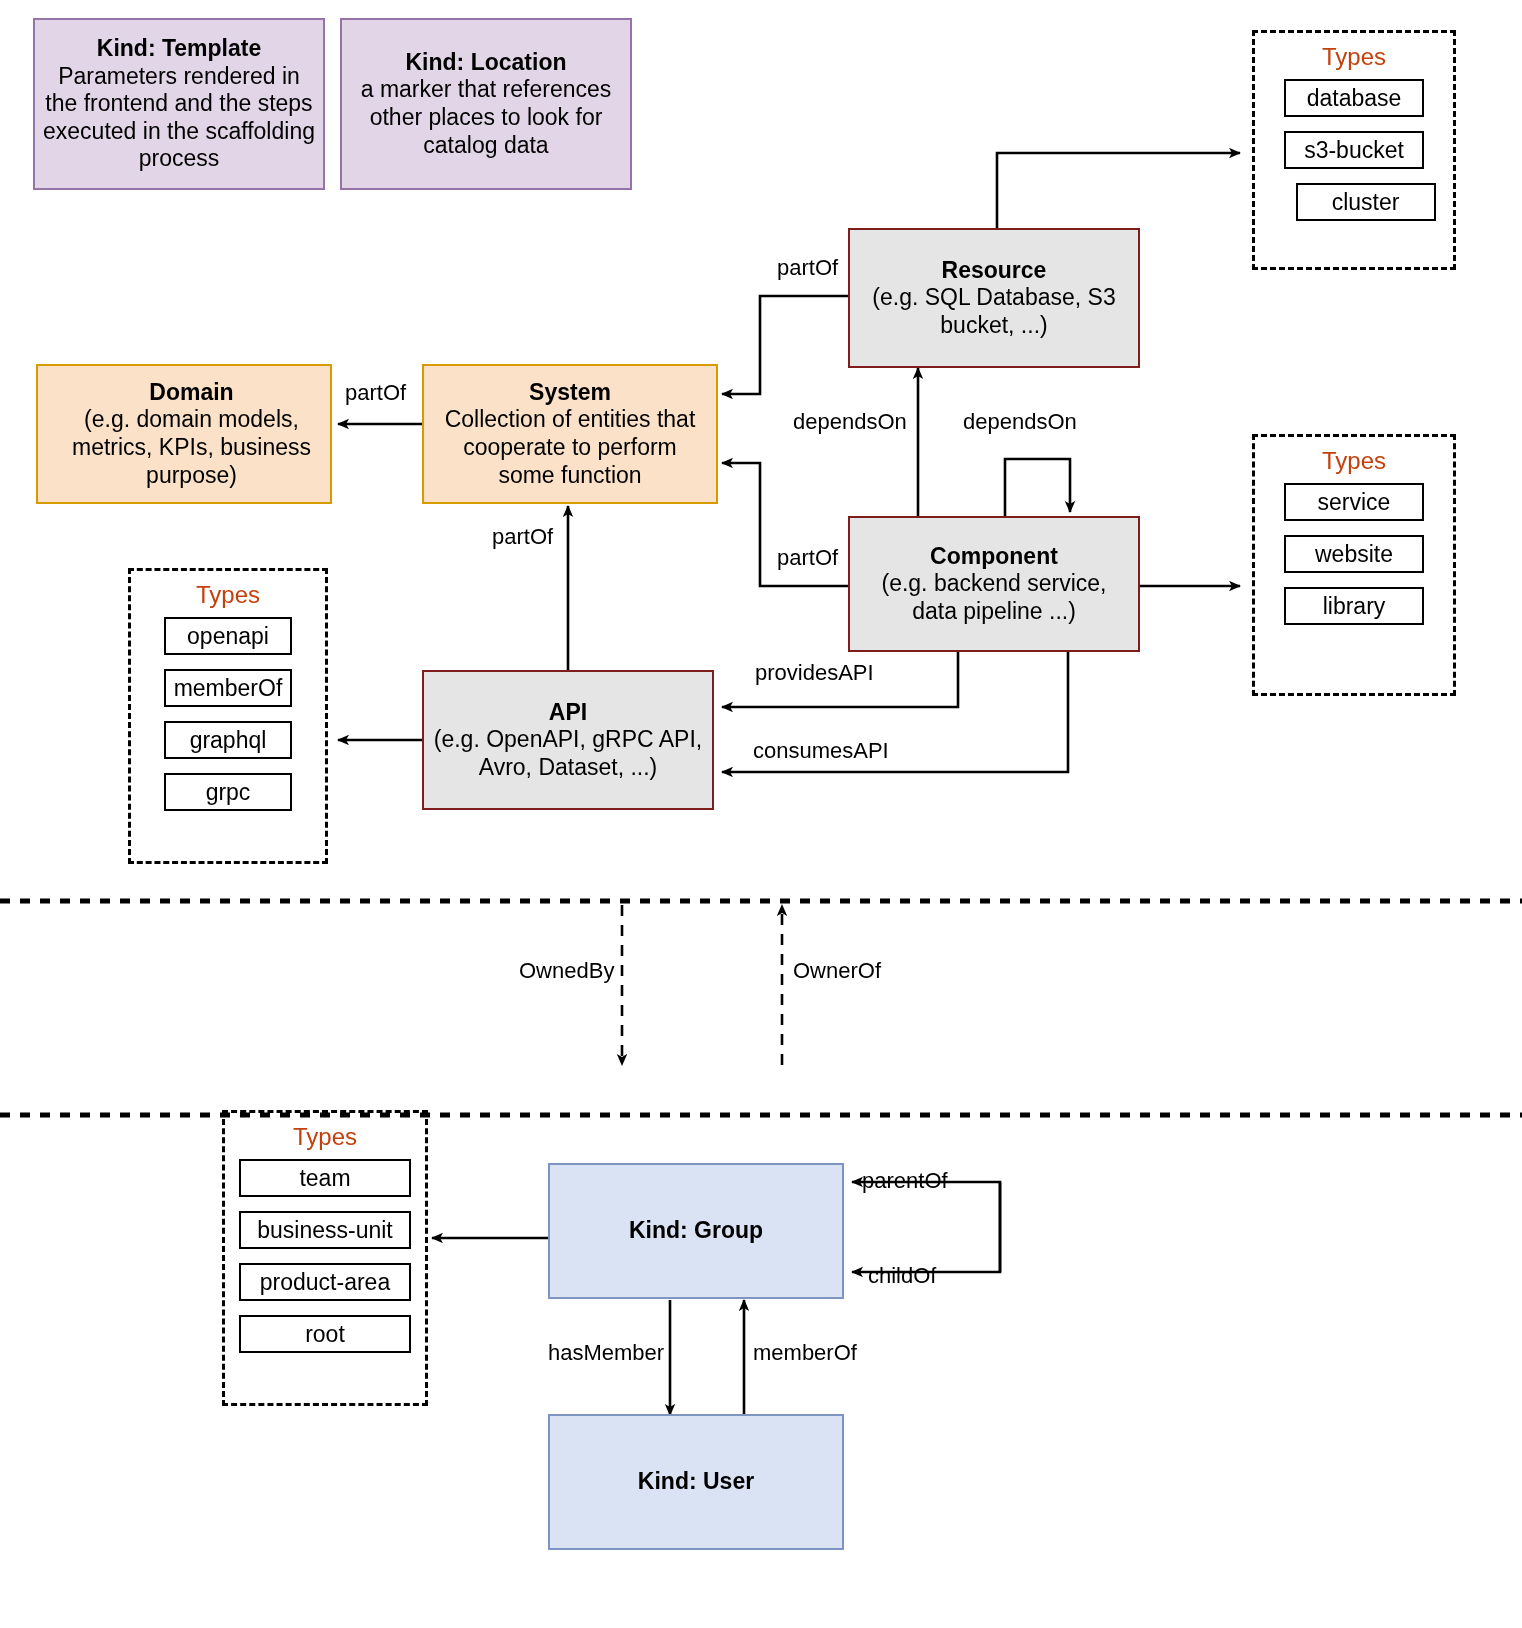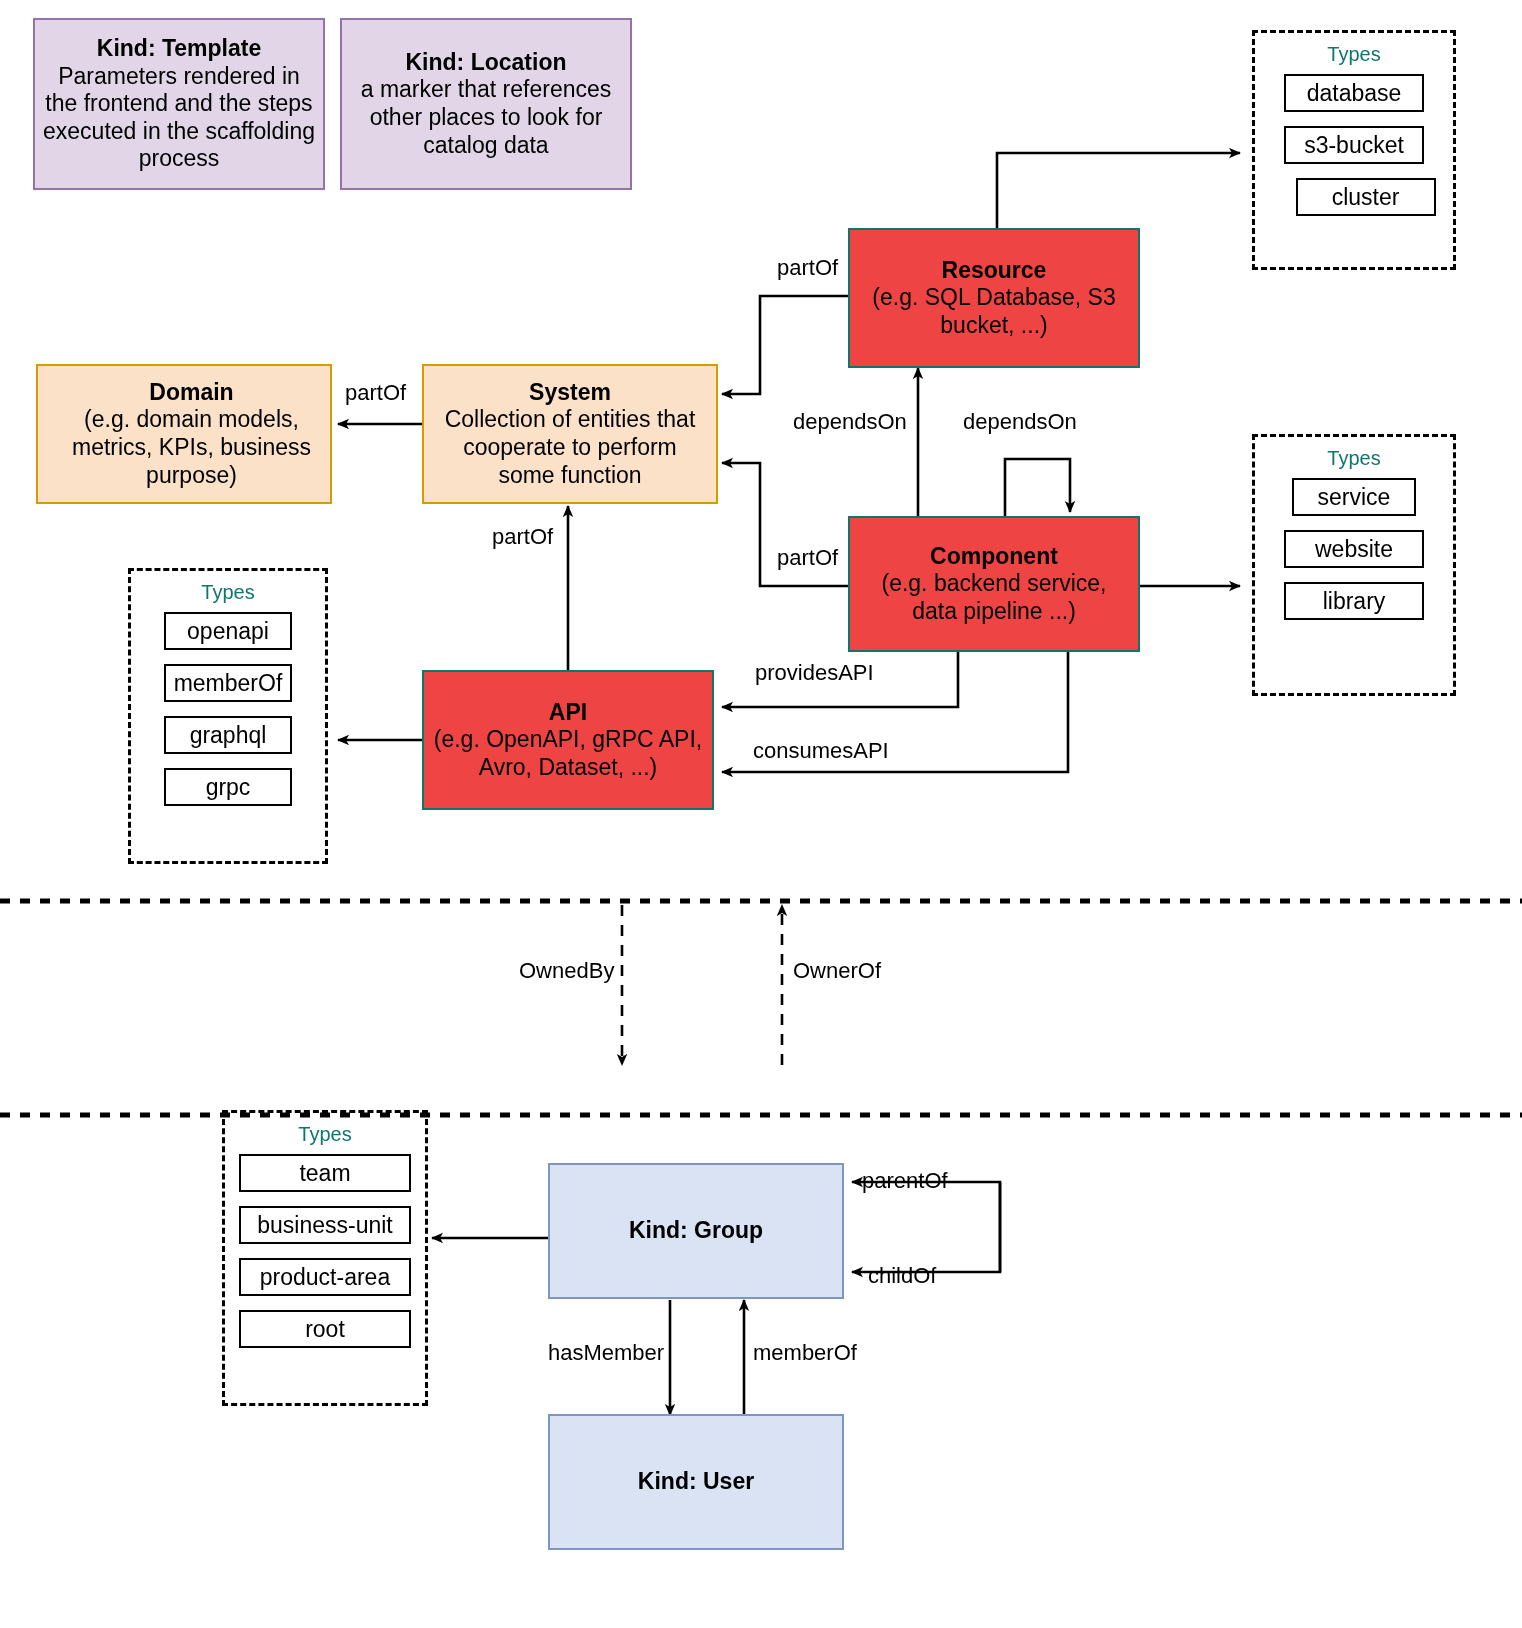--- a/index.html
+++ b/index.html
@@ -7,27 +7,27 @@
   #stage{position:relative;width:1522px;height:1628px;background:#fff;overflow:hidden;}
   svg.edges{position:absolute;left:0;top:0;width:1522px;height:1628px;pointer-events:none;}
 
   .node{position:absolute;box-sizing:border-box;display:flex;flex-direction:column;
         align-items:center;justify-content:center;text-align:center;
         font-size:23px;line-height:1.2;color:#000;padding:4px 8px;}
   .node .ttl{font-weight:bold;}
   .node .sub{font-weight:normal;}
 
   .purple{background:#e1d5e7;border:2px solid #9673a6;}
-  .green {background:#ef4444;border:2px solid #0f766e;}
+  .green {background:#e5e5e5;border:2px solid #7f1d1d;}
   .orange{background:#fae1c8;border:2px solid #d79b00;}
   .blue  {background:#dae3f3;border:2px solid #7d95c0;}
 
   .typesbox{position:absolute;box-sizing:border-box;border:3px dashed #000;
             background:transparent;display:flex;flex-direction:column;align-items:center;}
-  .typesbox .hdr{font-size:20px;color:#0f766e;margin:10px 0 8px 0;}
+  .typesbox .hdr{font-size:24px;color:#c2410c;margin:10px 0 8px 0;}
   .chip{box-sizing:border-box;border:2px solid #000;background:#fff;
         font-size:23px;color:#000;display:flex;align-items:center;justify-content:center;
         margin-bottom:14px;}
 
   .elabel{position:absolute;font-size:22px;color:#000;white-space:nowrap;}
 </style>
 </head>
 <body>
 
 <div id="stage">
@@ -129,21 +129,21 @@
 
   <div class="typesbox" style="left:1252px; top:30px; width:204px; height:240px;">
     <div class="hdr">Types</div>
     <div class="chip" style="width:140px;height:38px;">database</div>
     <div class="chip" style="width:140px;height:38px;">s3-bucket</div>
     <div class="chip" style="width:140px;height:38px;margin-left:23px;">cluster</div>
   </div>
 
   <div class="typesbox" style="left:1252px; top:434px; width:204px; height:262px;">
     <div class="hdr">Types</div>
-    <div class="chip" style="width:124px;height:38px;">service</div>
+    <div class="chip" style="width:140px;height:38px;">service</div>
     <div class="chip" style="width:140px;height:38px;">website</div>
     <div class="chip" style="width:140px;height:38px;">library</div>
   </div>
 
   <div class="typesbox" style="left:128px; top:568px; width:200px; height:296px;">
     <div class="hdr">Types</div>
     <div class="chip" style="width:128px;height:38px;">openapi</div>
     <div class="chip" style="width:128px;height:38px;">memberOf</div>
     <div class="chip" style="width:128px;height:38px;">graphql</div>
     <div class="chip" style="width:128px;height:38px;">grpc</div>

